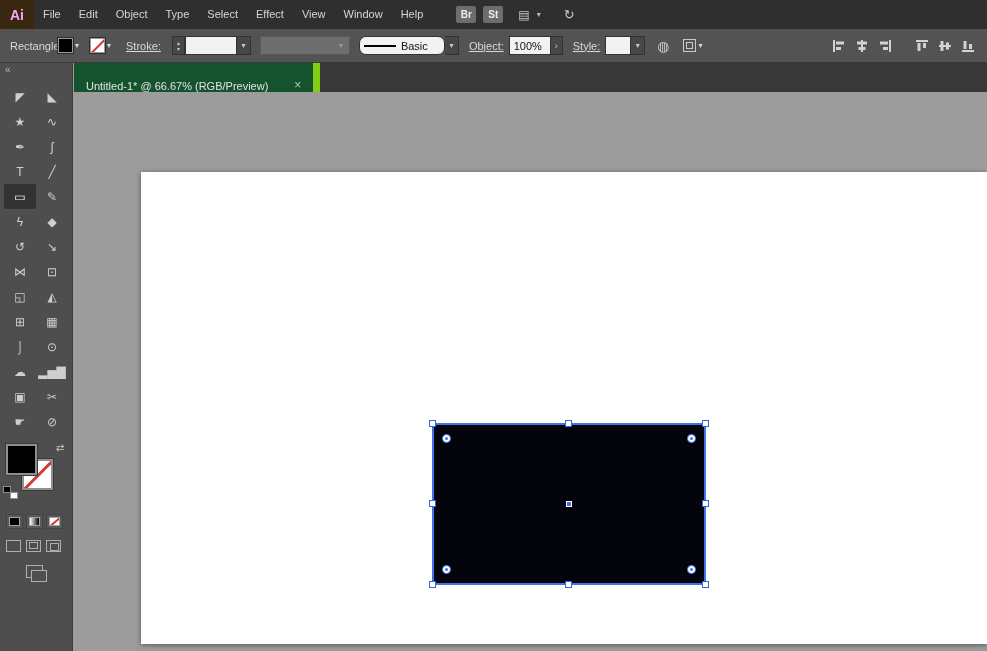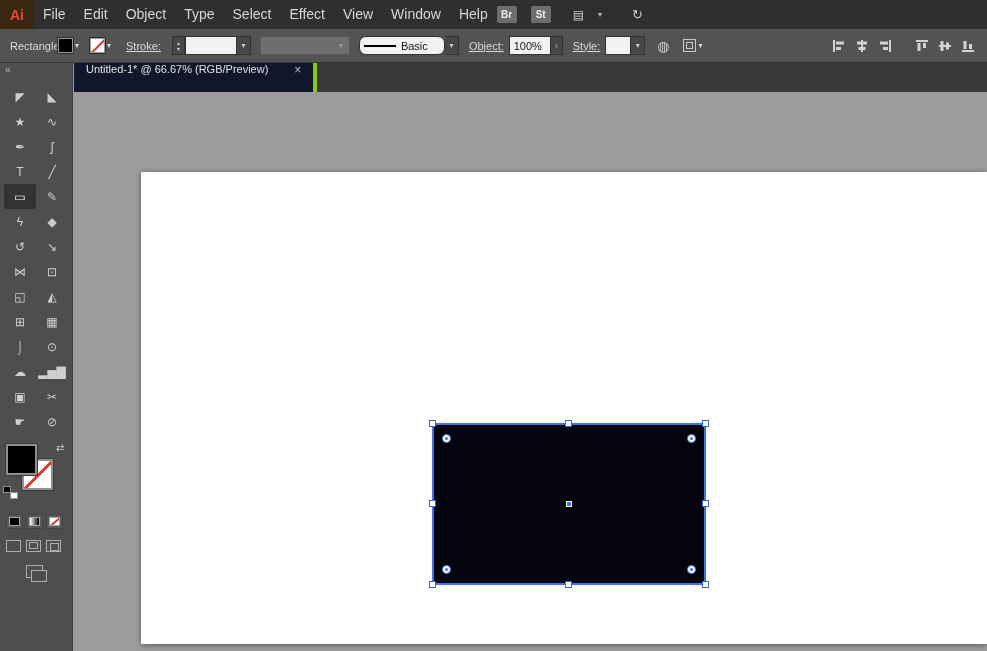--- a/index.html
+++ b/index.html
@@ -5,23 +5,23 @@
   * { margin:0; padding:0; box-sizing:border-box; }
   html,body { width:987px; height:651px; }
   body {
     position:relative; overflow:hidden;
     font-family:"Liberation Sans", sans-serif;
     background:#9c9c9c; cursor:default; user-select:none;
   }
 
   
   .menubar { position:absolute; top:0; left:0; right:0; height:29px; background:#2f2f2f; display:flex; align-items:center; z-index:6; }
-  .logo { width:34px; height:29px; background:#39270f; color:#ef4444; font-weight:bold; font-size:14px; display:flex; align-items:center; justify-content:center; }
-  .menu-item { color:#d6d6d6; font-size:14px; padding:0 9px; line-height:29px; }
-  .mb-right { display:flex; align-items:center; margin-left:0; gap:14px; }
+  .logo { width:34px; height:29px; background:#39270f; color:#f0abfc; font-weight:bold; font-size:14px; display:flex; align-items:center; justify-content:center; }
+  .menu-item { color:#d6d6d6; font-size:11px; padding:0 9px; line-height:29px; }
+  .mb-right { display:flex; align-items:center; margin-left:24px; gap:7px; }
   .badge { min-width:20px; height:17px; background:#6d6d6d; color:#ededed; font-size:10px; font-weight:bold; display:flex; align-items:center; justify-content:center; border-radius:2px; padding:0 3px; }
   .ws-icon { color:#c9c9c9; font-size:12px; margin-left:8px; }
   .caret-sm { color:#b9b9b9; font-size:8px; }
   .sync { color:#c9c9c9; font-size:13px; margin-left:16px; }
 
   
   .controlbar { position:absolute; top:29px; left:0; right:0; height:34px; background:#535353; border-bottom:1px solid #393939; display:flex; align-items:center; color:#d8d8d8; font-size:11px; z-index:5; }
   .tool-name { margin-left:10px; width:48px; }
   .lbl { margin:0 5px; }
   .u { text-decoration:underline; }
@@ -71,21 +71,21 @@
   .pb-none::after { content:""; position:absolute; left:-3px; top:3px; width:16px; height:2px; background:#cf3b31; transform:rotate(-40deg); }
   .mode-row { display:flex; gap:5px; margin:11px 0 0 6px; }
   .mode-btn { width:15px; height:12px; border:1px solid #aeaeae; position:relative; }
   .mode2::after { content:""; position:absolute; right:2px; bottom:2px; width:7px; height:5px; border:1px solid #aeaeae; }
   .mode3::after { content:""; position:absolute; left:3px; top:2px; width:7px; height:6px; border:1px solid #aeaeae; }
   .screen-mode { margin:13px 0 0 26px; width:17px; height:13px; border:1px solid #aeaeae; position:relative; }
   .screen-mode::after { content:""; position:absolute; left:4px; top:4px; width:14px; height:10px; border:1px solid #aeaeae; background:#4e4e4e; }
 
   
   .tabbar { position:absolute; left:74px; top:63px; right:0; height:29px; background:#383838; display:flex; z-index:3; }
-  .tab { height:29px; background:#0f172a; display:flex; align-items:flex-start; padding:0 12px; border-right:4px solid #84cc16; }
+  .tab { height:29px; background:#14532d; display:flex; align-items:flex-end; padding:0 12px; border-right:7px solid #84cc16; }
   .tab-title { color:#e2e2e2; font-size:11px; }
   .tab-close { color:#c0c0c0; font-size:12px; margin-left:26px; }
 
   
   .canvas { position:absolute; left:74px; top:92px; right:0; bottom:0; background:#9c9c9c; }
   .artboard { position:absolute; left:67px; top:80px; width:846px; height:472px; background:#fff; box-shadow:0 1px 5px rgba(0,0,0,.45); }
   .sel-rect { position:absolute; left:358px; top:331px; width:274px; height:162px; background:#04040c; border:2px solid #4272e8; }
   .h { position:absolute; width:7px; height:7px; background:#fff; border:1px solid #3565d8; z-index:3; }
   .h-nw { left:-5px; top:-5px; } .h-n { left:calc(50% - 4px); top:-5px; } .h-ne { right:-5px; top:-5px; }
   .h-w { left:-5px; top:calc(50% - 4px); } .h-e { right:-5px; top:calc(50% - 4px); }

